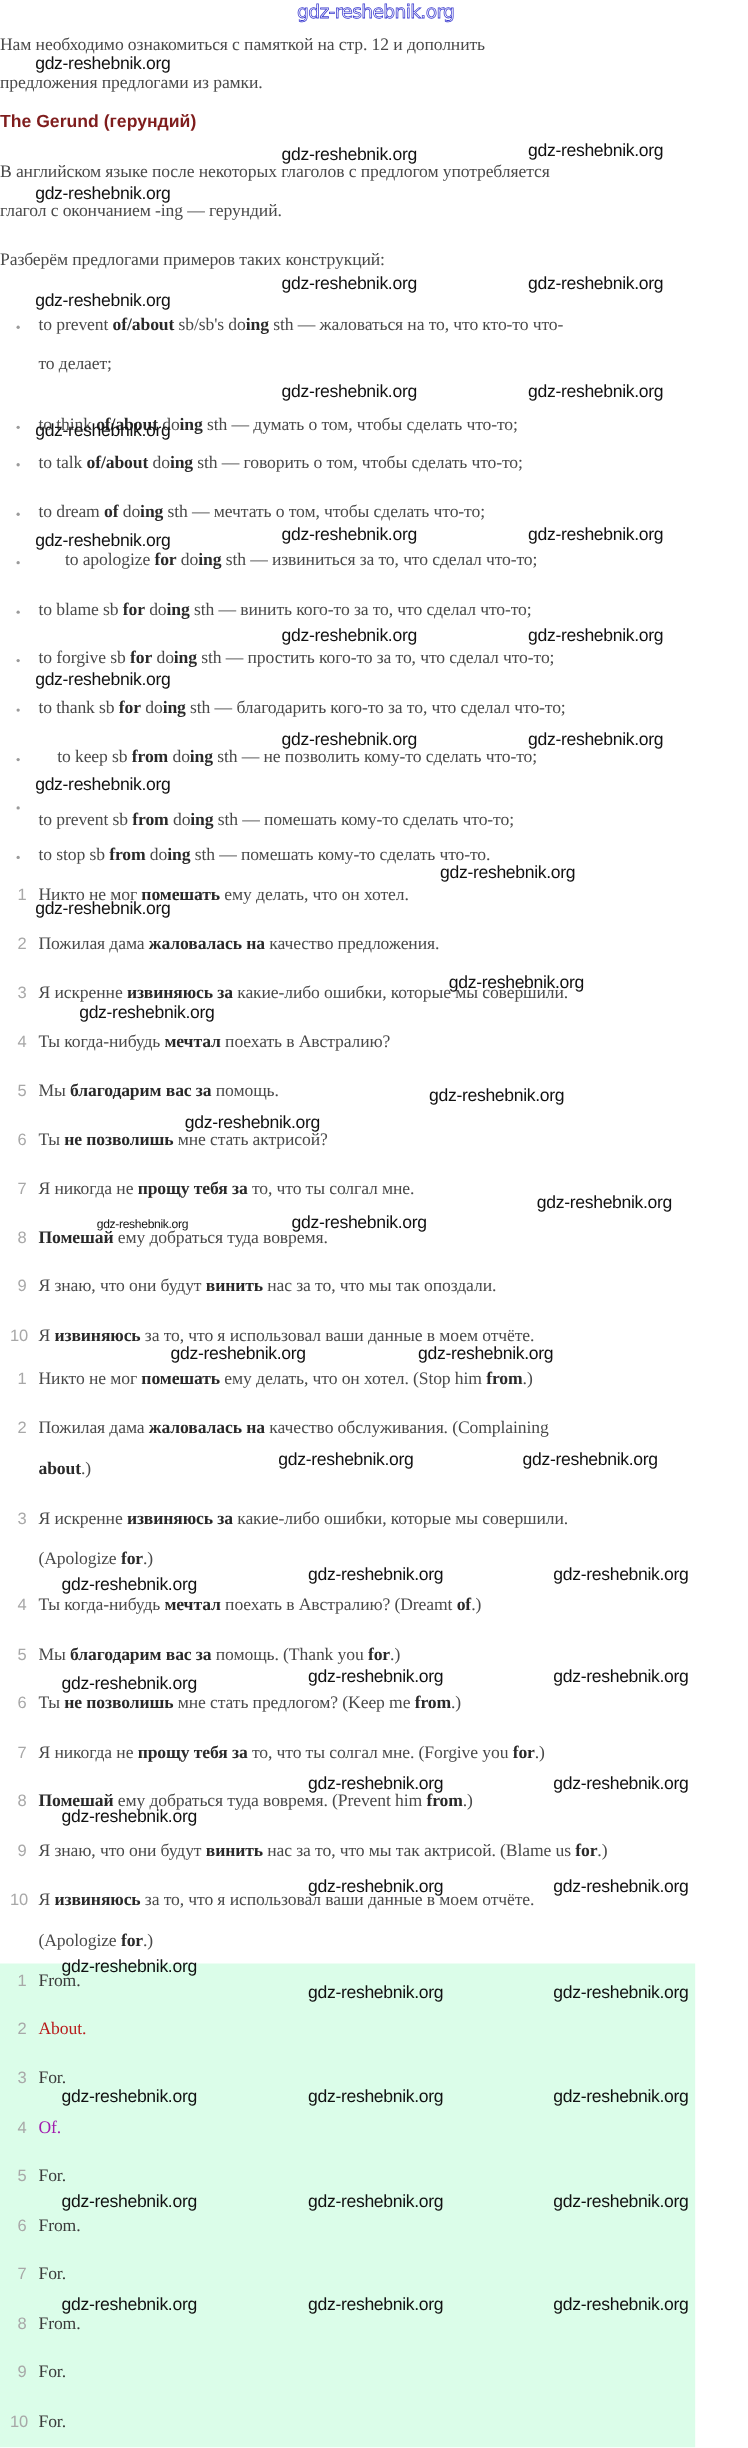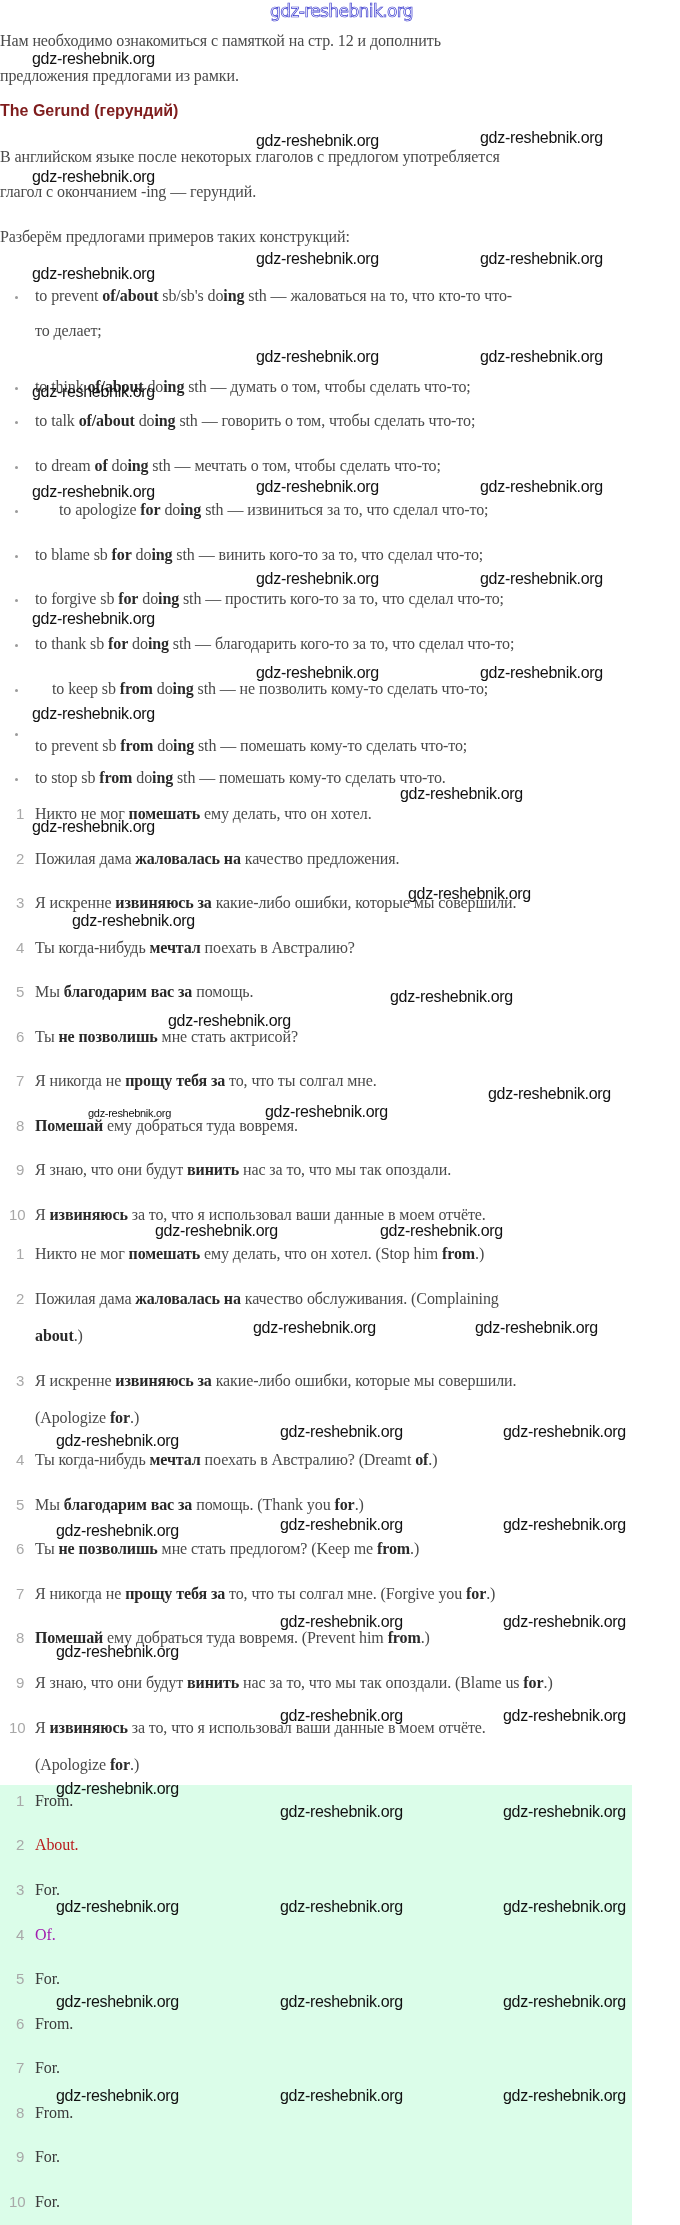--- a/index.html
+++ b/index.html
@@ -97,21 +97,21 @@
     <div class="abs txt" style="left:35px;top:1451px;"><span>Ты когда-нибудь </span><b>мечтал</b><span> поехать в Австралию? (Dreamt </span><b>of</b><span>.)</span></div>
     <span class="num" style="left:16px;top:1496px;">5</span>
     <div class="abs txt" style="left:35px;top:1496px;"><span>Мы </span><b>благодарим вас за</b><span> помощь. (Thank you </span><b>for</b><span>.)</span></div>
     <span class="num" style="left:16px;top:1540px;">6</span>
     <div class="abs txt" style="left:35px;top:1540px;"><span>Ты </span><b>не позволишь</b><span> мне стать предлогом? (Keep me </span><b>from</b><span>.)</span></div>
     <span class="num" style="left:16px;top:1585px;">7</span>
     <div class="abs txt" style="left:35px;top:1585px;"><span>Я никогда не </span><b>прощу тебя за</b><span> то, что ты солгал мне. (Forgive you </span><b>for</b><span>.)</span></div>
     <span class="num" style="left:16px;top:1629px;">8</span>
     <div class="abs txt" style="left:35px;top:1629px;"><span> </span><b>Помешай</b><span> ему добраться туда вовремя. (Prevent him </span><b>from</b><span>.)</span></div>
     <span class="num" style="left:16px;top:1674px;">9</span>
-    <div class="abs txt" style="left:35px;top:1674px;"><span>Я знаю, что они будут </span><b>винить</b><span> нас за то, что мы так опоздали. (Blame us </span><b>for</b><span>.)</span></div>
+    <div class="abs txt" style="left:35px;top:1674px;"><span>Я знаю, что они будут </span><b>винить</b><span> нас за то, что мы так актрисой. (Blame us </span><b>for</b><span>.)</span></div>
     <span class="num" style="left:9px;top:1719px;">10</span>
     <div class="abs txt" style="left:35px;top:1719px;"><span>Я </span><b>извиняюсь</b><span> за то, что я использовал ваши данные в моем отчёте.</span></div>
     <div class="abs txt" style="left:35px;top:1756px;"><span>(Apologize </span><b>for</b><span>.)</span></div>
   </div>
 
 <div class="answer-box"></div>
 <div id="answers">
     <span class="num" style="left:16px;top:1792px;">1</span>
     <div class="abs txt" style="left:35px;top:1792px;color:#3a3a3a;">From.</div>
     <span class="num" style="left:16px;top:1836px;">2</span>

